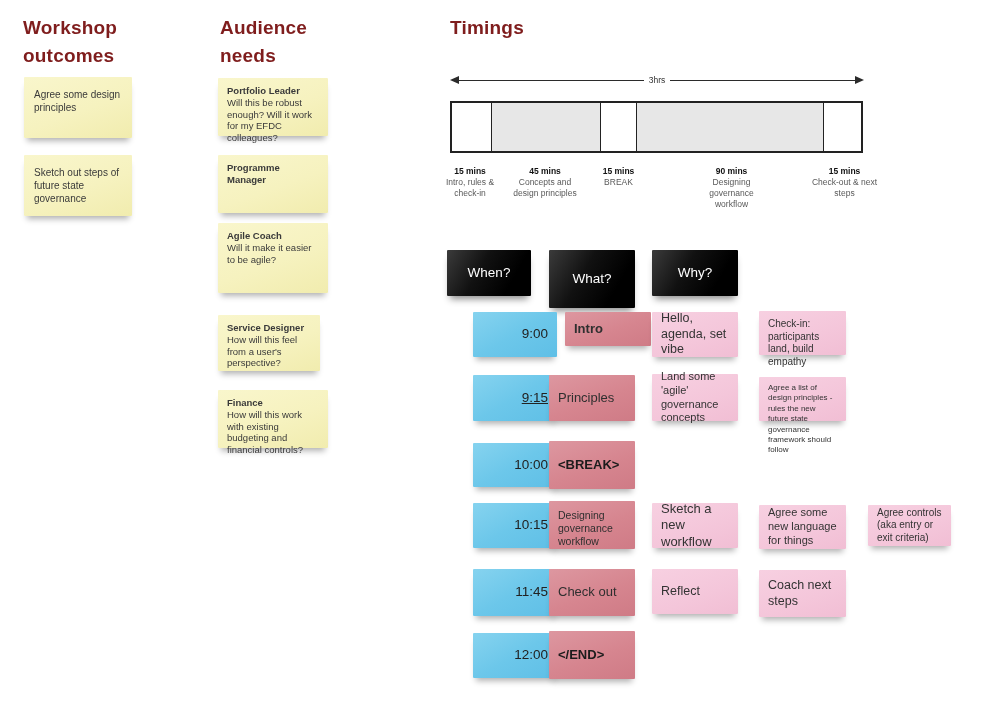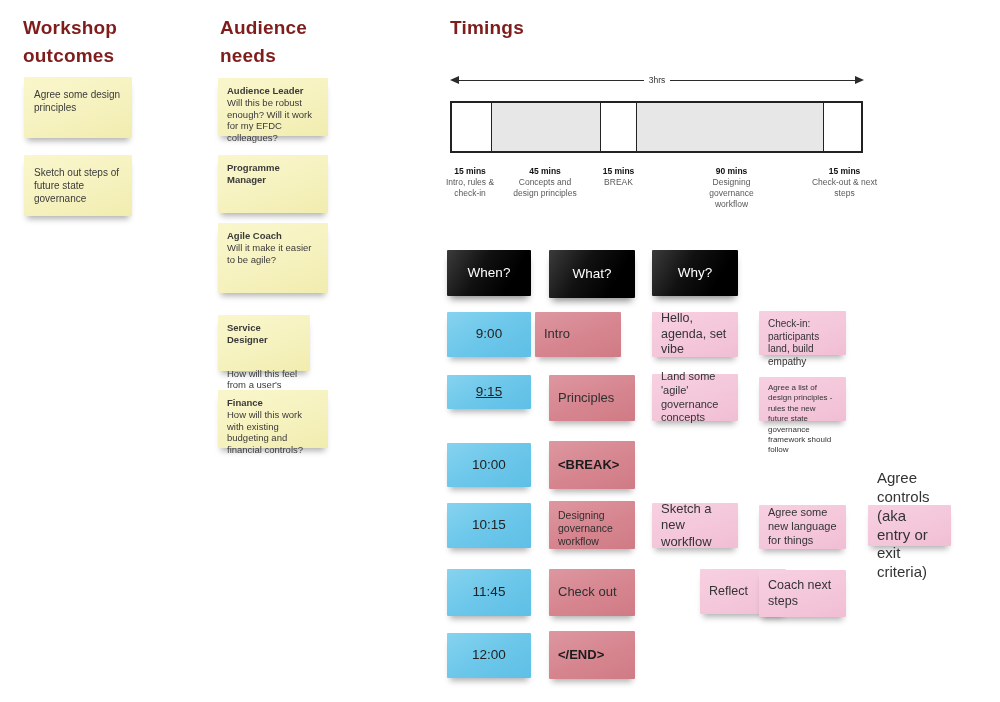--- a/index.html
+++ b/index.html
@@ -26,21 +26,21 @@
   }
   .note-yellow.small{font-size:9.5px;line-height:1.24;padding:7px 9px 4px 9px;}
   .note-yellow.small .role{font-weight:bold;}
   .note-black{
     background:linear-gradient(120deg,#3b3b3b 0%,#111 40%,#000 75%);
     color:#fff;font-size:13.5px;align-items:center;justify-content:center;
     box-shadow:0 6px 7px -3px rgba(0,0,0,.45);
   }
   .note-blue{
     background:linear-gradient(150deg,#86d3ef 0%,#6cc7ea 50%,#5fbfe6 100%);
-    color:#222;font-size:13.5px;align-items:center;justify-content:center;
+    color:#222;font-size:13.5px;align-items:flex-end;justify-content:center;margin-left:26px;
   }
   .note-rose{
     background:linear-gradient(160deg,#dd97a0 0%,#d6858f 55%,#cf7b86 100%);
     color:#2f2f2f;font-size:13px;
   }
   .note-rose.bold{font-weight:bold;color:#1c1c1c;}
   .note-rose.small{font-size:10.5px;justify-content:flex-start;padding-top:8px;}
   .note-pink{
     background:linear-gradient(160deg,#f7d0e1 0%,#f4c6da 60%,#f1bed4 100%);
     color:#333;font-size:12.5px;
@@ -79,31 +79,31 @@
 <div class="note note-yellow" style="left:24px;top:77px;width:108px;height:61px;">
   <span>Agree some design principles</span>
 </div>
 <div class="note note-yellow" style="left:24px;top:155px;width:108px;height:61px;">
   <span>Sketch out steps of future state governance</span>
 </div>
 
 <div class="section-title" style="left:220px;top:14px;">Audience
 needs</div>
 <div class="note note-yellow small" style="left:218px;top:78px;width:110px;height:58px;">
-  <span class="role">Audience Leader</span>
+  <span class="role">Portfolio Leader</span>
   <span>Will this be robust enough?  Will it work for my EFDC colleagues?</span>
 </div>
 <div class="note note-yellow small" style="left:218px;top:155px;width:110px;height:58px;">
   <span class="role">Programme Manager</span>
 </div>
 <div class="note note-yellow small" style="left:218px;top:223px;width:110px;height:70px;">
   <span class="role">Agile Coach</span>
   <span>Will it make it easier to be agile?</span>
 </div>
-<div class="note note-yellow small" style="left:218px;top:315px;width:92px;height:56px;gap:22px;">
+<div class="note note-yellow small" style="left:218px;top:315px;width:102px;height:56px;">
   <span class="role">Service Designer</span>
   <span>How will this feel from a user's perspective?</span>
 </div>
 <div class="note note-yellow small" style="left:218px;top:390px;width:110px;height:58px;">
   <span class="role">Finance</span>
   <span>How will this work with existing budgeting and financial controls?</span>
 </div>
 
 <div class="section-title" style="left:450px;top:14px;">Timings</div>
 
@@ -126,41 +126,41 @@
     <div class="seg-label" style="left: 436px; top: 166px;"><span class="mins">15 mins</span>Intro, rules &amp; check-in</div>
     <div class="seg-label" style="left: 511px; top: 166px;"><span class="mins">45 mins</span>Concepts and design principles</div>
     <div class="seg-label" style="left: 584.5px; top: 166px;"><span class="mins">15 mins</span>BREAK</div>
     <div class="seg-label" style="left: 697.5px; top: 166px;"><span class="mins">90 mins</span>Designing governance workflow</div>
     <div class="seg-label" style="left: 810.5px; top: 166px;"><span class="mins">15 mins</span>Check-out &amp; next steps</div>
   </div>
 
 <div class="note note-black" style="left:447px;top:250px;width:84px;height:46px;">
   <span>When?</span>
 </div>
-<div class="note note-black" style="left:549px;top:250px;width:86px;height:48px;">
+<div class="note note-black" style="left:549px;top:250px;width:86px;height:58px;">
   <span>What?</span>
 </div>
 <div class="note note-black" style="left:652px;top:250px;width:86px;height:46px;">
   <span>Why?</span>
 </div>
 
 <div class="note note-blue" style="left:447px;top:312px;width:84px;height:45px;">
   <span>9:00</span>
 </div>
-<div class="note note-rose" style="left:535px;top:312px;width:86px;height:45px;">
+<div class="note note-rose" style="left:565px;top:312px;width:86px;height:34px;font-weight:bold;">
   <span>Intro</span>
 </div>
 <div class="note note-pink" style="left:652px;top:312px;width:86px;height:45px;">
   <span>Hello, agenda, set vibe</span>
 </div>
 <div class="note note-pink small" style="left:759px;top:311px;width:87px;height:44px;">
   <span>Check-in: participants land, build empathy</span>
 </div>
 
-<div class="note note-blue" style="left:447px;top:375px;width:84px;height:34px;text-decoration:underline;">
+<div class="note note-blue" style="left:447px;top:375px;width:84px;height:46px;text-decoration:underline;">
   <span>9:15</span>
 </div>
 <div class="note note-rose" style="left:549px;top:375px;width:86px;height:46px;">
   <span>Principles</span>
 </div>
 <div class="note note-pink mid" style="left:652px;top:374px;width:86px;height:47px;">
   <span>Land some 'agile' governance concepts</span>
 </div>
 <div class="note note-pink tiny" style="left:759px;top:377px;width:87px;height:44px;">
   <span>Agree a list of design principles - rules the new future state governance framework should follow</span>
@@ -178,31 +178,31 @@
 </div>
 <div class="note note-rose small" style="left:549px;top:501px;width:86px;height:48px;">
   <span>Designing governance workflow</span>
 </div>
 <div class="note note-pink" style="left:652px;top:503px;width:86px;height:45px;font-size:13px;">
   <span>Sketch a new workflow</span>
 </div>
 <div class="note note-pink mid" style="left:759px;top:505px;width:87px;height:44px;">
   <span>Agree some new language for things</span>
 </div>
-<div class="note note-pink mid" style="left:868px;top:505px;width:83px;height:41px;font-size:15px;align-items:center;">
+<div class="note note-pink mid" style="left:868px;top:505px;width:83px;height:41px;font-size:10px;align-items:center;">
   <span>Agree controls (aka entry or exit criteria)</span>
 </div>
 
 <div class="note note-blue" style="left:447px;top:569px;width:84px;height:47px;">
   <span>11:45</span>
 </div>
 <div class="note note-rose" style="left:549px;top:569px;width:86px;height:47px;">
   <span>Check out</span>
 </div>
-<div class="note note-pink" style="left:652px;top:569px;width:86px;height:45px;margin-left:48px;">
+<div class="note note-pink" style="left:652px;top:569px;width:86px;height:45px;">
   <span>Reflect</span>
 </div>
 <div class="note note-pink" style="left:759px;top:570px;width:87px;height:47px;">
   <span>Coach next steps</span>
 </div>
 
 <div class="note note-blue" style="left:447px;top:633px;width:84px;height:45px;">
   <span>12:00</span>
 </div>
 <div class="note note-rose bold" style="left:549px;top:631px;width:86px;height:48px;">

